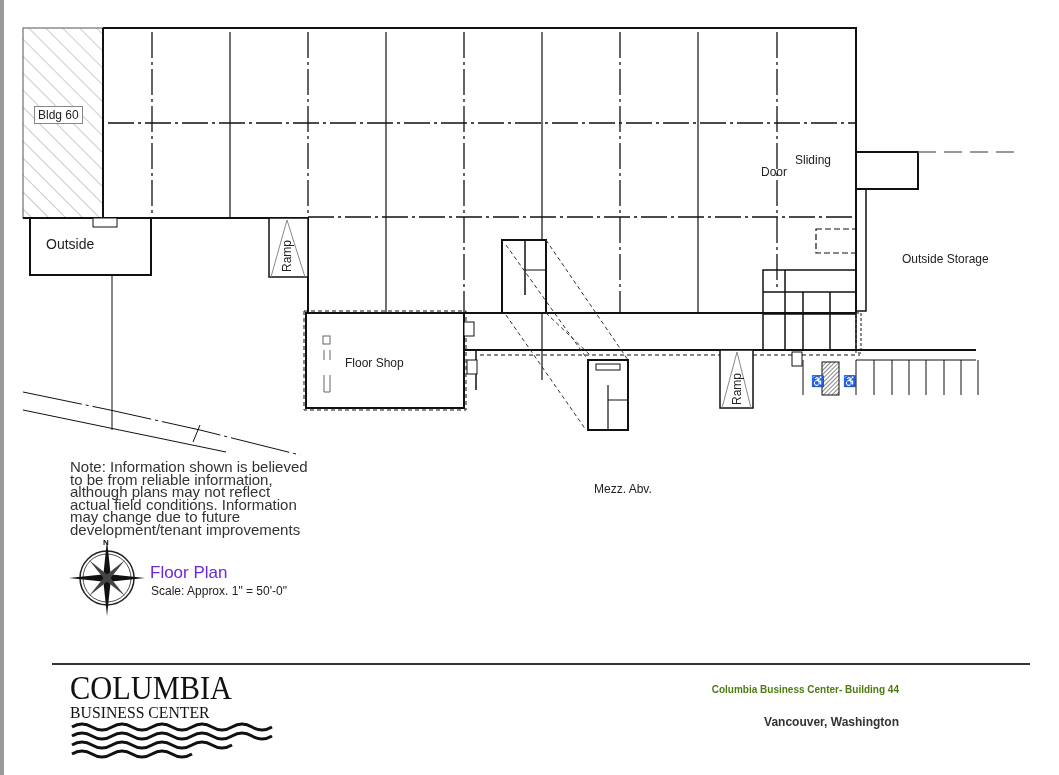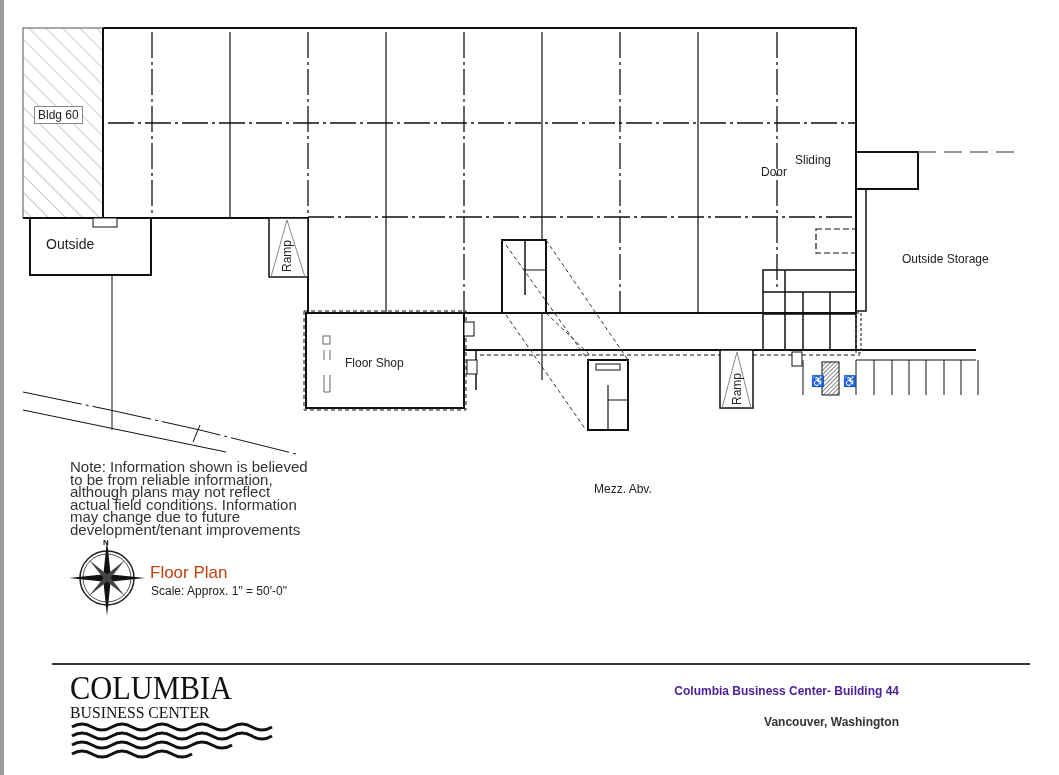--- a/index.html
+++ b/index.html
@@ -1,26 +1,26 @@
 <!DOCTYPE html>
 <html><head>
 <meta charset="utf-8">
 <style>
   html,body{margin:0;padding:0;background:#fff;}
   body{width:1059px;height:775px;position:relative;overflow:hidden;font-family:"Liberation Sans",sans-serif;color:#222;}
   .edge{position:absolute;left:0;top:0;width:4px;height:775px;background:#9a9a9a;}
   svg.plan{position:absolute;left:0;top:0;}
   .lbl{position:absolute;font-size:13px;color:#222;line-height:13px;white-space:nowrap;}
   .note{position:absolute;left:70px;top:461px;width:240px;font-size:15px;line-height:12.5px;color:#333;}
-  .fp-title{position:absolute;left:150px;top:563px;font-size:17px;color:#c2410c;}
+  .fp-title{position:absolute;left:150px;top:563px;font-size:17px;color:#6d28d9;}
   .fp-scale{position:absolute;left:151px;top:584px;font-size:12px;color:#222;}
   .rule{position:absolute;left:52px;top:663px;width:978px;height:2px;background:#333;}
   .logo1{position:absolute;left:70px;top:672px;font-family:"Liberation Serif",serif;font-size:33px;letter-spacing:0px;transform:scaleX(0.92);transform-origin:left;color:#111;line-height:32px;}
   .logo2{position:absolute;left:70px;top:704px;font-family:"Liberation Serif",serif;font-size:17.5px;color:#111;line-height:17px;transform:scaleX(0.9);transform-origin:left;}
-  .addr1{position:absolute;right:160px;top:684px;font-size:12px;font-weight:bold;color:#4c1d95;}
+  .addr1{position:absolute;right:160px;top:684px;font-size:10px;font-weight:bold;color:#4d7c0f;}
   .addr2{position:absolute;right:160px;top:715px;font-size:12px;font-weight:bold;color:#333;}
   .bldg43{position:absolute;left:34px;top:106px;border:1px solid #888;background:#fff;font-size:12px;padding:1px 3px;}
 </style>
 </head>
 <body>
 
 <div class="edge"></div>
 
 <svg class="plan" width="1059" height="660" viewBox="0 0 1059 660">
   <defs>

